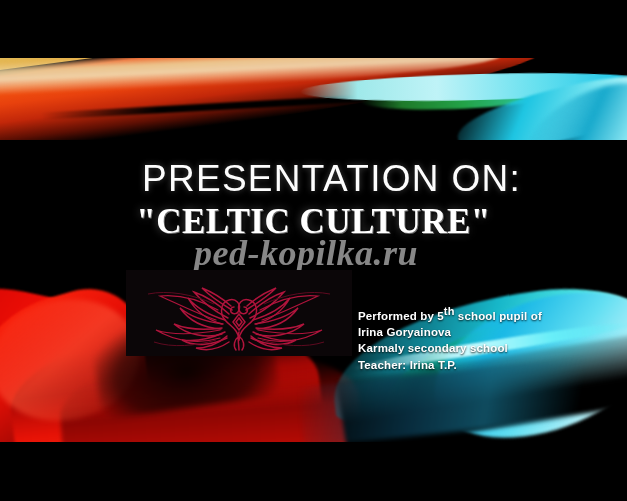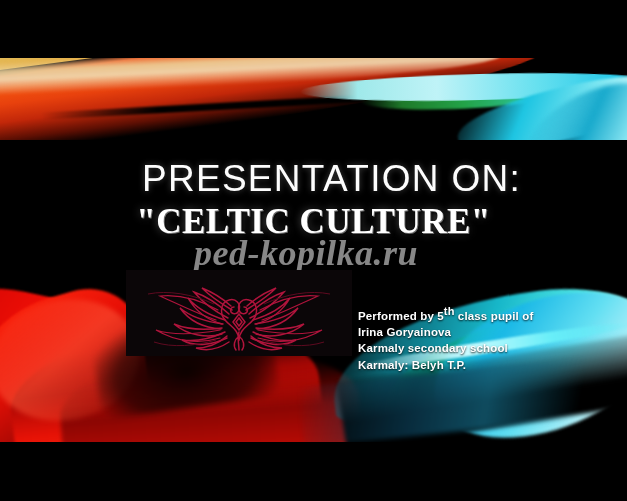--- a/index.html
+++ b/index.html
@@ -305,19 +305,19 @@
       <g fill="none" stroke="#5e0a20" stroke-width="1">
         <path d="M88 34 C66 24 42 20 22 24"></path>
         <path d="M138 34 C160 24 184 20 204 24"></path>
         <path d="M90 70 C70 76 46 78 28 72"></path>
         <path d="M136 70 C156 76 180 78 198 72"></path>
       </g>
     </svg>
   </div>
 
   <div id="credits">
-    <div class="cline"><span>Performed by 5</span><sup>th</sup><span> class pupil of</span></div>
+    <div class="cline"><span>Performed by 5</span><sup>th</sup><span> school pupil of</span></div>
     <div class="cline">Irina Goryainova</div>
     <div class="cline">Karmaly secondary school</div>
-    <div class="cline">Karmaly: Belyh T.P.</div>
+    <div class="cline">Teacher: Irina T.P.</div>
   </div>
 
 </div>
 
 </body></html>

